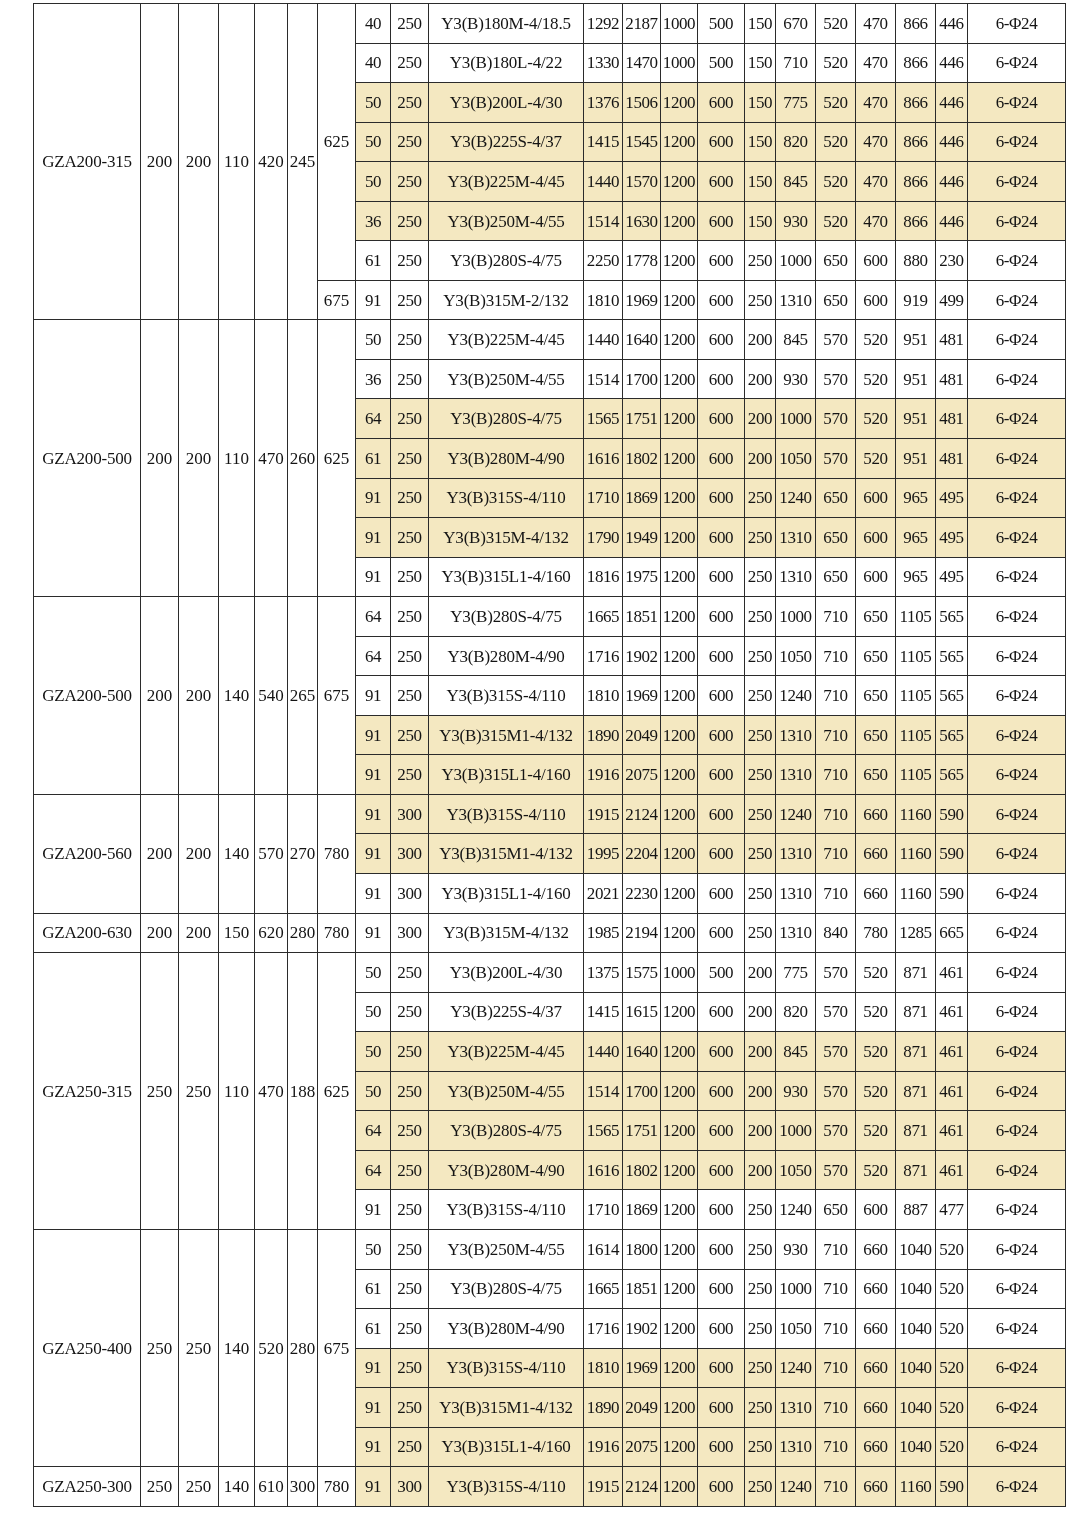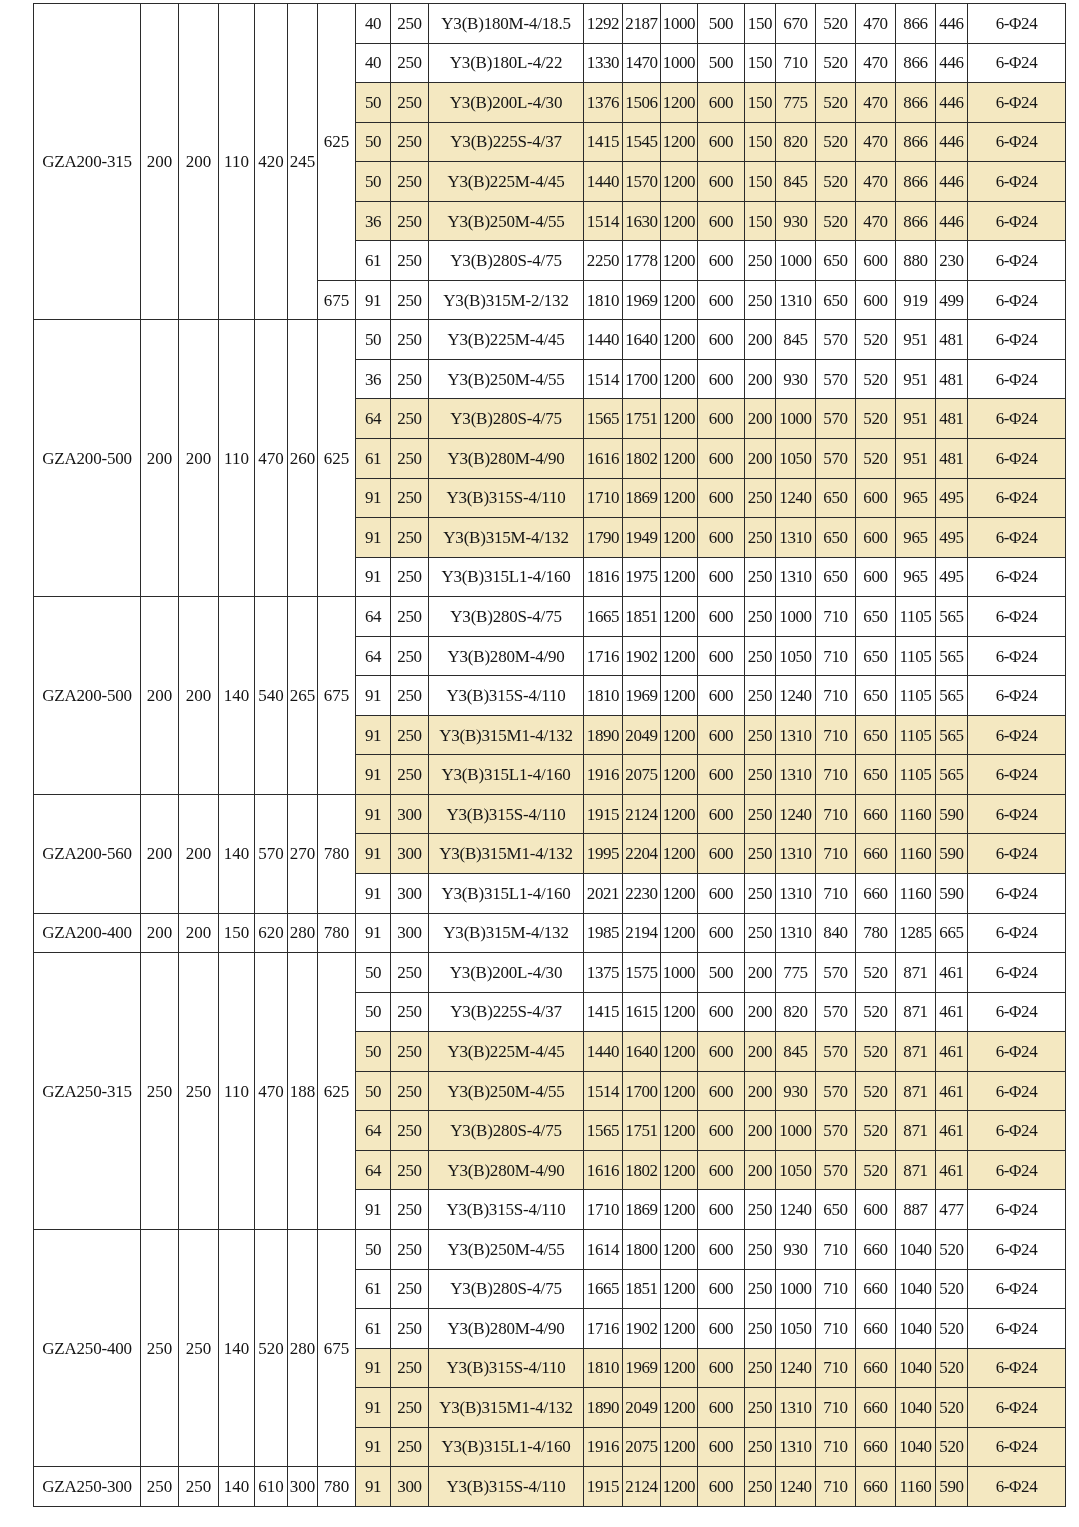--- a/index.html
+++ b/index.html
@@ -444,21 +444,21 @@
         <td data-name="value-cell">600</td>
         <td data-name="value-cell">250</td>
         <td data-name="value-cell">1310</td>
         <td data-name="value-cell">710</td>
         <td data-name="value-cell">660</td>
         <td data-name="value-cell">1160</td>
         <td data-name="value-cell">590</td>
         <td data-name="value-cell">6-Φ24</td>
       </tr>
       <tr data-name="table-row">
-        <td data-name="model-cell">GZA200-400</td>
+        <td data-name="model-cell">GZA200-630</td>
         <td data-name="dim-cell">200</td>
         <td data-name="dim-cell">200</td>
         <td data-name="dim-cell">150</td>
         <td data-name="dim-cell">620</td>
         <td data-name="dim-cell">280</td>
         <td data-name="dim-cell">780</td>
         <td data-name="value-cell">91</td>
         <td data-name="value-cell">300</td>
         <td data-name="motor-model-cell">Y3(B)315M-4/132</td>
         <td data-name="value-cell">1985</td>

